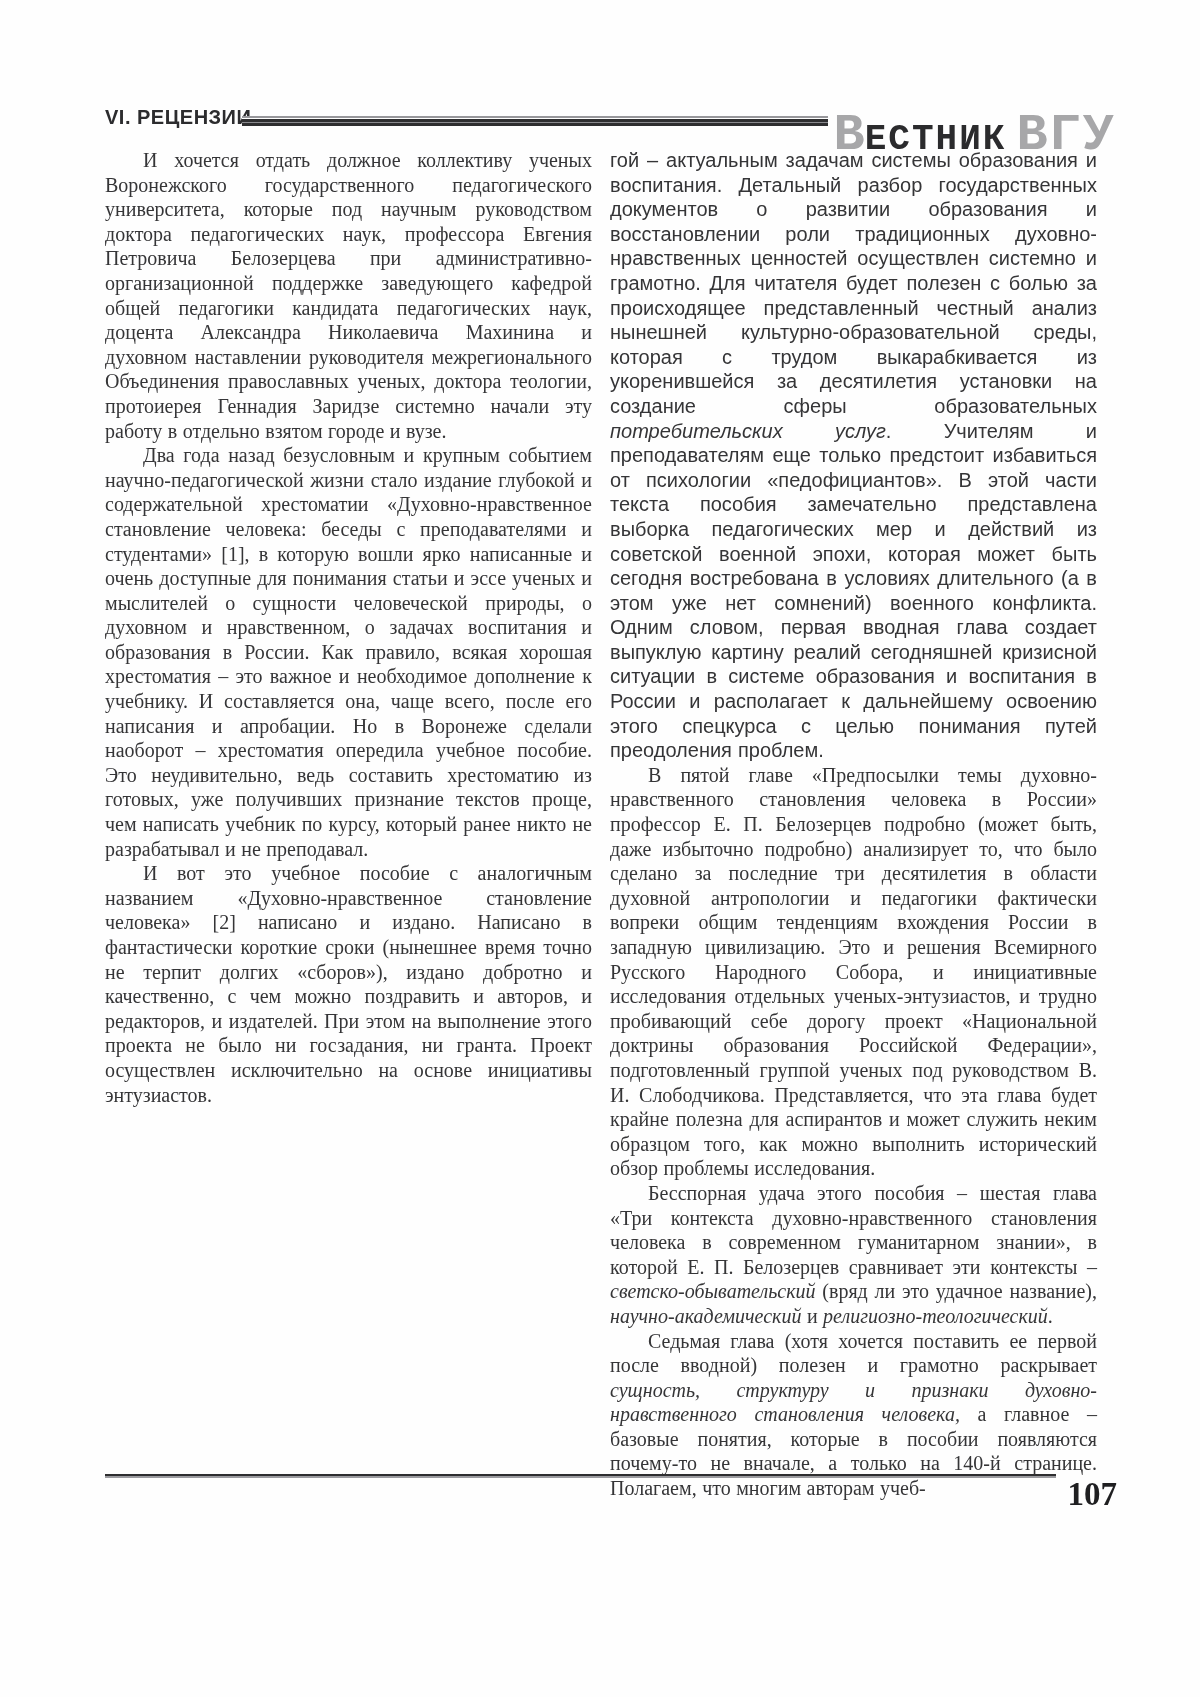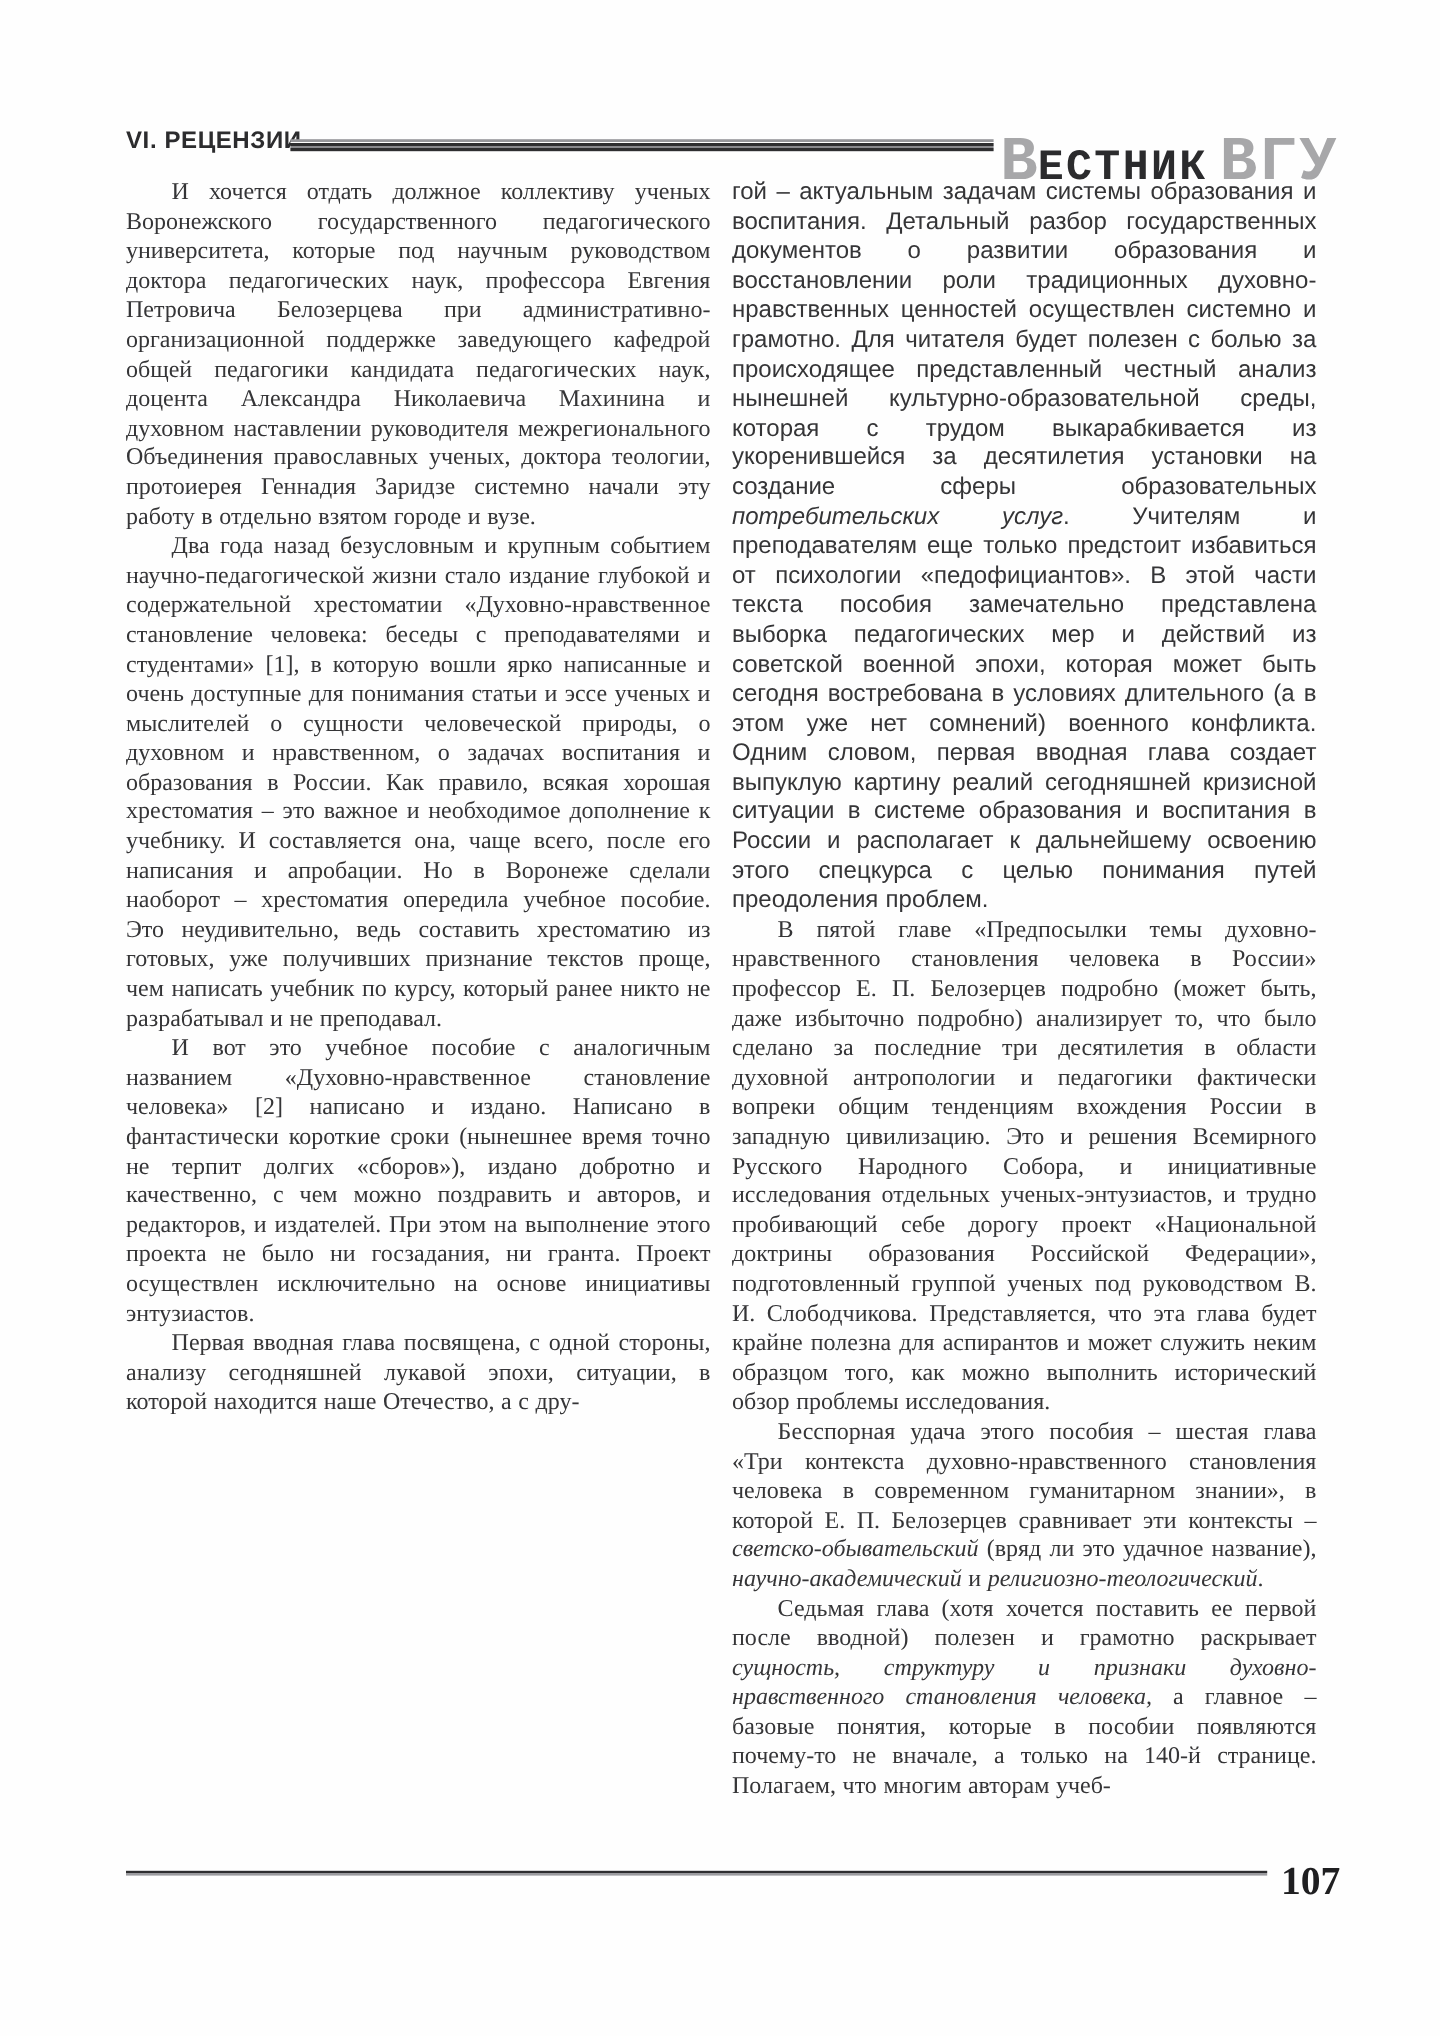--- a/index.html
+++ b/index.html
@@ -69,24 +69,24 @@
     -webkit-hyphens: auto;
     word-spacing: 0.5px;
   }
   .para.indent { text-indent: 38px; font-family: Liberation Serif, serif; }
   .para em { font-style: italic; }
 
   
   .page-footer {
     position: absolute;
     left: 105px;
-    top: 1548px;
+    top: 1474px;
     width: 1012px;
     display: flex;
-    align-items: center;
+    align-items: flex-start;
   }
   .footer-rule {
     flex: 1;
     height: 4px;
     margin-bottom: 7px;
     background: linear-gradient(to bottom, #2e2e30 0px, #2e2e30 2px, #9b9b9f 2px, #9b9b9f 4px);
   }
   .page-number {
     margin-left: 12px;
     font-family: "Liberation Serif", serif;
@@ -109,21 +109,20 @@
     <div class="journal-logo">
       <span class="logo-initial">В</span><span class="logo-rest">ЕСТНИК</span><span class="logo-abbr">ВГУ</span>
     </div>
   </header>
 
   <main class="content">
     <section class="column">
         <p class="para indent"><span>И хочется отдать должное коллективу ученых Воронежского государственного педагогического университета, которые под научным руководством доктора педагогических наук, профессора Евгения Петровича Белозерцева при административно-организационной поддержке заведующего кафедрой общей педагогики кандидата педагогических наук, доцента Александра Николаевича Махинина и духовном наставлении руководителя межрегионального Объединения православных ученых, доктора теологии, протоиерея Геннадия Заридзе системно начали эту работу в отдельно взятом городе и вузе.</span></p>
         <p class="para indent"><span>Два года назад безусловным и крупным событием научно-педагогической жизни стало издание глубокой и содержательной хрестоматии «Духовно-нравственное становление человека: беседы с преподавателями и студентами» [1], в которую вошли ярко написанные и очень доступные для понимания статьи и эссе ученых и мыслителей о сущности человеческой природы, о духовном и нравственном, о задачах воспитания и образования в России. Как правило, всякая хорошая хрестоматия – это важное и необходимое дополнение к учебнику. И составляется она, чаще всего, после его написания и апробации. Но в Воронеже сделали наоборот – хрестоматия опередила учебное пособие. Это неудивительно, ведь составить хрестоматию из готовых, уже получивших признание текстов проще, чем написать учебник по курсу, который ранее никто не разрабатывал и не преподавал.</span></p>
         <p class="para indent"><span>И вот это учебное пособие с аналогичным названием «Духовно-нравственное становление человека» [2] написано и издано. Написано в фантастически короткие сроки (нынешнее время точно не терпит долгих «сборов»), издано добротно и качественно, с чем можно поздравить и авторов, и редакторов, и издателей. При этом на выполнение этого проекта не было ни госзадания, ни гранта. Проект осуществлен исключительно на основе инициативы энтузиастов.</span></p>
-        <p class="para indent"><span>Первая вводная глава посвящена, с одной стороны, анализу сегодняшней лукавой эпохи, ситуации, в которой находится наше Отечество, а с дру-</span></p>
       </section>
     <section class="column">
         <p class="para"><span>гой – актуальным задачам системы образования и воспитания. Детальный разбор государственных документов о развитии образования и восстановлении роли традиционных духовно-нравственных ценностей осуществлен системно и грамотно. Для читателя будет полезен с болью за происходящее представленный честный анализ нынешней культурно-образовательной среды, которая с трудом выкарабкивается из укоренившейся за десятилетия установки на создание сферы образовательных </span><em>потребительских услуг</em><span>. Учителям и преподавателям еще только предстоит избавиться от психологии «педофициантов». В этой части текста пособия замечательно представлена выборка педагогических мер и действий из советской военной эпохи, которая может быть сегодня востребована в условиях длительного (а в этом уже нет сомнений) военного конфликта. Одним словом, первая вводная глава создает выпуклую картину реалий сегодняшней кризисной ситуации в системе образования и воспитания в России и располагает к дальнейшему освоению этого спецкурса с целью понимания путей преодоления проблем.</span></p>
         <p class="para indent"><span>В пятой главе «Предпосылки темы духовно-нравственного становления человека в России» профессор Е. П. Белозерцев подробно (может быть, даже избыточно подробно) анализирует то, что было сделано за последние три десятилетия в области духовной антропологии и педагогики фактически вопреки общим тенденциям вхождения России в западную цивилизацию. Это и решения Всемирного Русского Народного Собора, и инициативные исследования отдельных ученых-энтузиастов, и трудно пробивающий себе дорогу проект «Национальной доктрины образования Российской Федерации», подготовленный группой ученых под руководством В. И. Слободчикова. Представляется, что эта глава будет крайне полезна для аспирантов и может служить неким образцом того, как можно выполнить исторический обзор проблемы исследования.</span></p>
         <p class="para indent"><span>Бесспорная удача этого пособия – шестая глава «Три контекста духовно-нравственного становления человека в современном гуманитарном знании», в которой Е. П. Белозерцев сравнивает эти контексты – </span><em>светско-обывательский</em><span> (вряд ли это удачное название), </span><em>научно-академический</em><span> и </span><em>религиозно-теологический</em><span>.</span></p>
         <p class="para indent"><span>Седьмая глава (хотя хочется поставить ее первой после вводной) полезен и грамотно раскрывает </span><em>сущность, структуру и признаки духовно-нравственного становления человека,</em><span> а главное – базовые понятия, которые в пособии появляются почему-то не вначале, а только на 140-й странице. Полагаем, что многим авторам учеб-</span></p>
       </section>
   </main>
 
   <footer class="page-footer">

